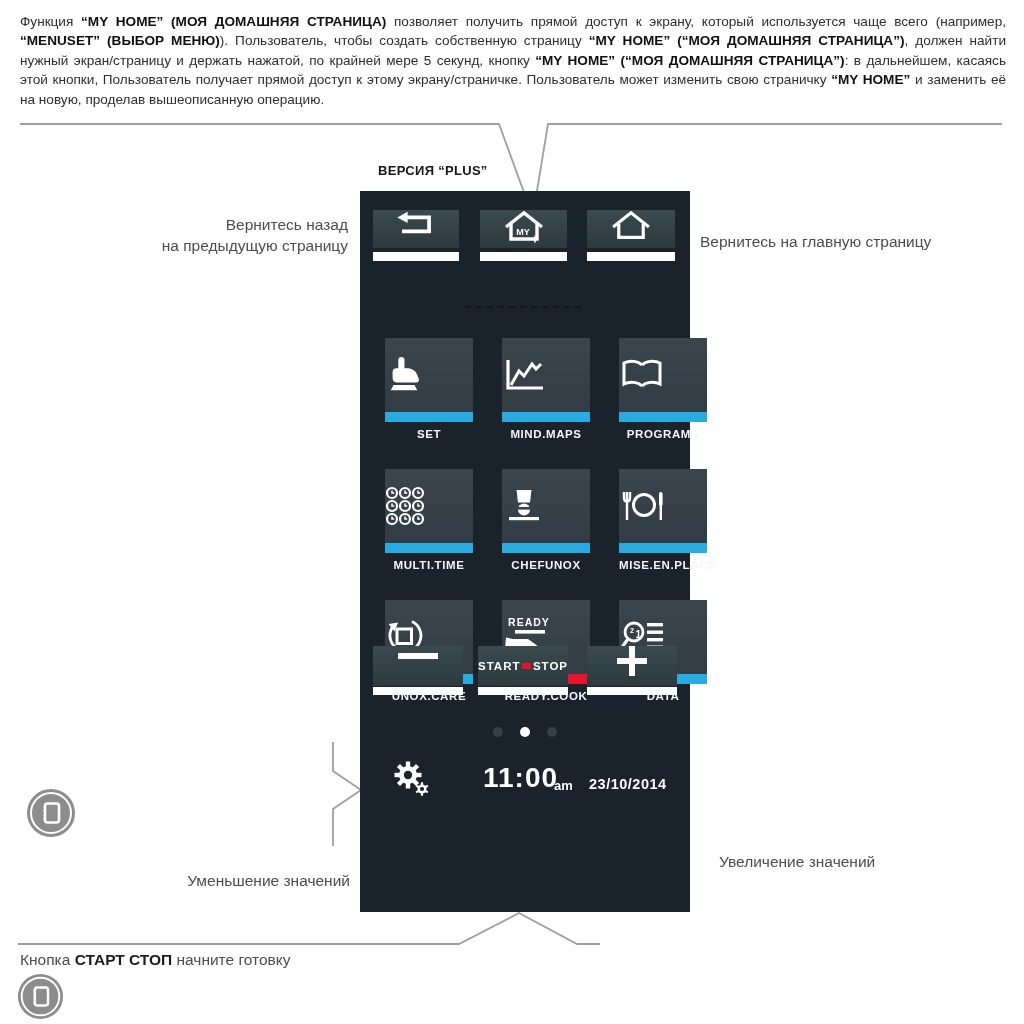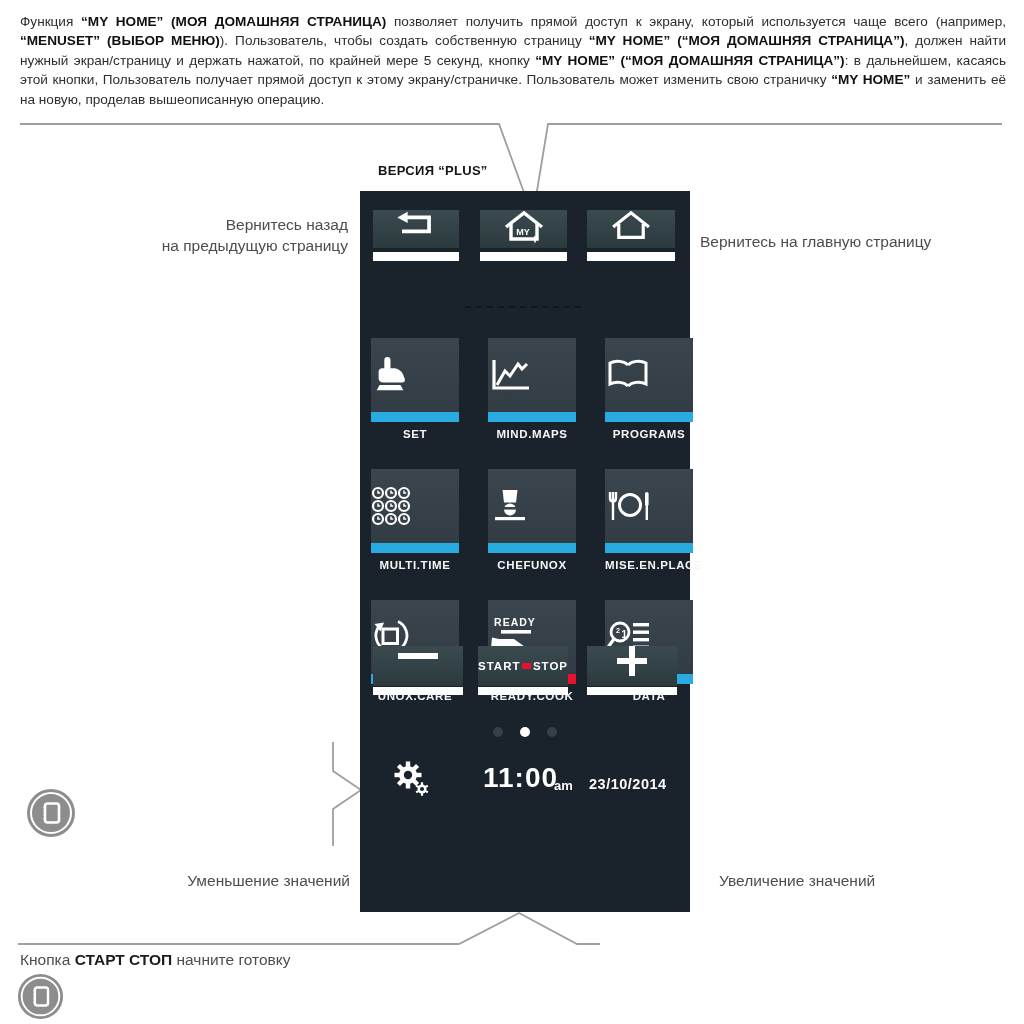--- a/index.html
+++ b/index.html
@@ -17,41 +17,41 @@
   .version-label{position:absolute;left:378px;top:163px;font-size:13px;font-weight:700;
                  color:#151515;letter-spacing:.3px;}
 
   
   .ann{position:absolute;color:#4d4d4d;font-size:15.5px;line-height:21px;}
   .ann .b{font-weight:700;color:#1c1c1c;}
   .ann-back{right:676px;top:214px;text-align:right;}
   .ann-home{left:700px;top:231px;}
   .ann-settings{left:20px;top:741px;line-height:22px;}
   .ann-decrease{right:674px;top:870px;text-align:right;}
-  .ann-increase{left:719px;top:851px;margin-top:19px;}
+  .ann-increase{left:719px;top:851px;}
   .ann-startstop{left:20px;top:949px;}
   .badge{position:absolute;}
   .badge-settings{left:26px;top:788px;}
   .badge-bottom{left:17px;top:973px;}
 
   
   .panel{position:absolute;left:360px;top:191px;width:330px;height:721px;
          background:#1a232c;}
   .key{position:absolute;height:38px;background:linear-gradient(180deg,#3a4a4e 0%,#2c3a3e 100%);
        display:flex;justify-content:center;}
   .key-bar{position:absolute;height:9px;background:#ffffff;}
   .nav-key{top:19px;}
   .nav-bar{top:61px;}
   .k1{left:13px;width:86px;}
   .k2{left:120px;width:87px;}
   .k3{left:227px;width:88px;}
   .ghost{position:absolute;left:105px;top:115px;width:120px;height:2px;opacity:.35;
          background:repeating-linear-gradient(90deg,#000 0 6px,transparent 6px 11px);}
 
-  .tile-grid{position:absolute;left:11px;top:147px;width:278px;
+  .tile-grid{position:absolute;left:25px;top:147px;width:278px;
              display:grid;grid-template-columns:repeat(3,88px);column-gap:7px;row-gap:19px;gap:29px;}
   .tile{width:88px;}
   .tile-icon{height:74px;background:linear-gradient(180deg,#3b454d 0%,#323c44 100%);
              display:flex;align-items:center;}
   .tile-bar{height:10px;background:#29abe2;}
   .tile-label{margin-top:6px;text-align:center;font-size:11.5px;font-weight:700;
               letter-spacing:.6px;color:#f6f6f6;white-space:nowrap;}
 
   .pager{position:absolute;left:0;top:536px;width:330px;display:flex;
          justify-content:center;gap:17px;}

